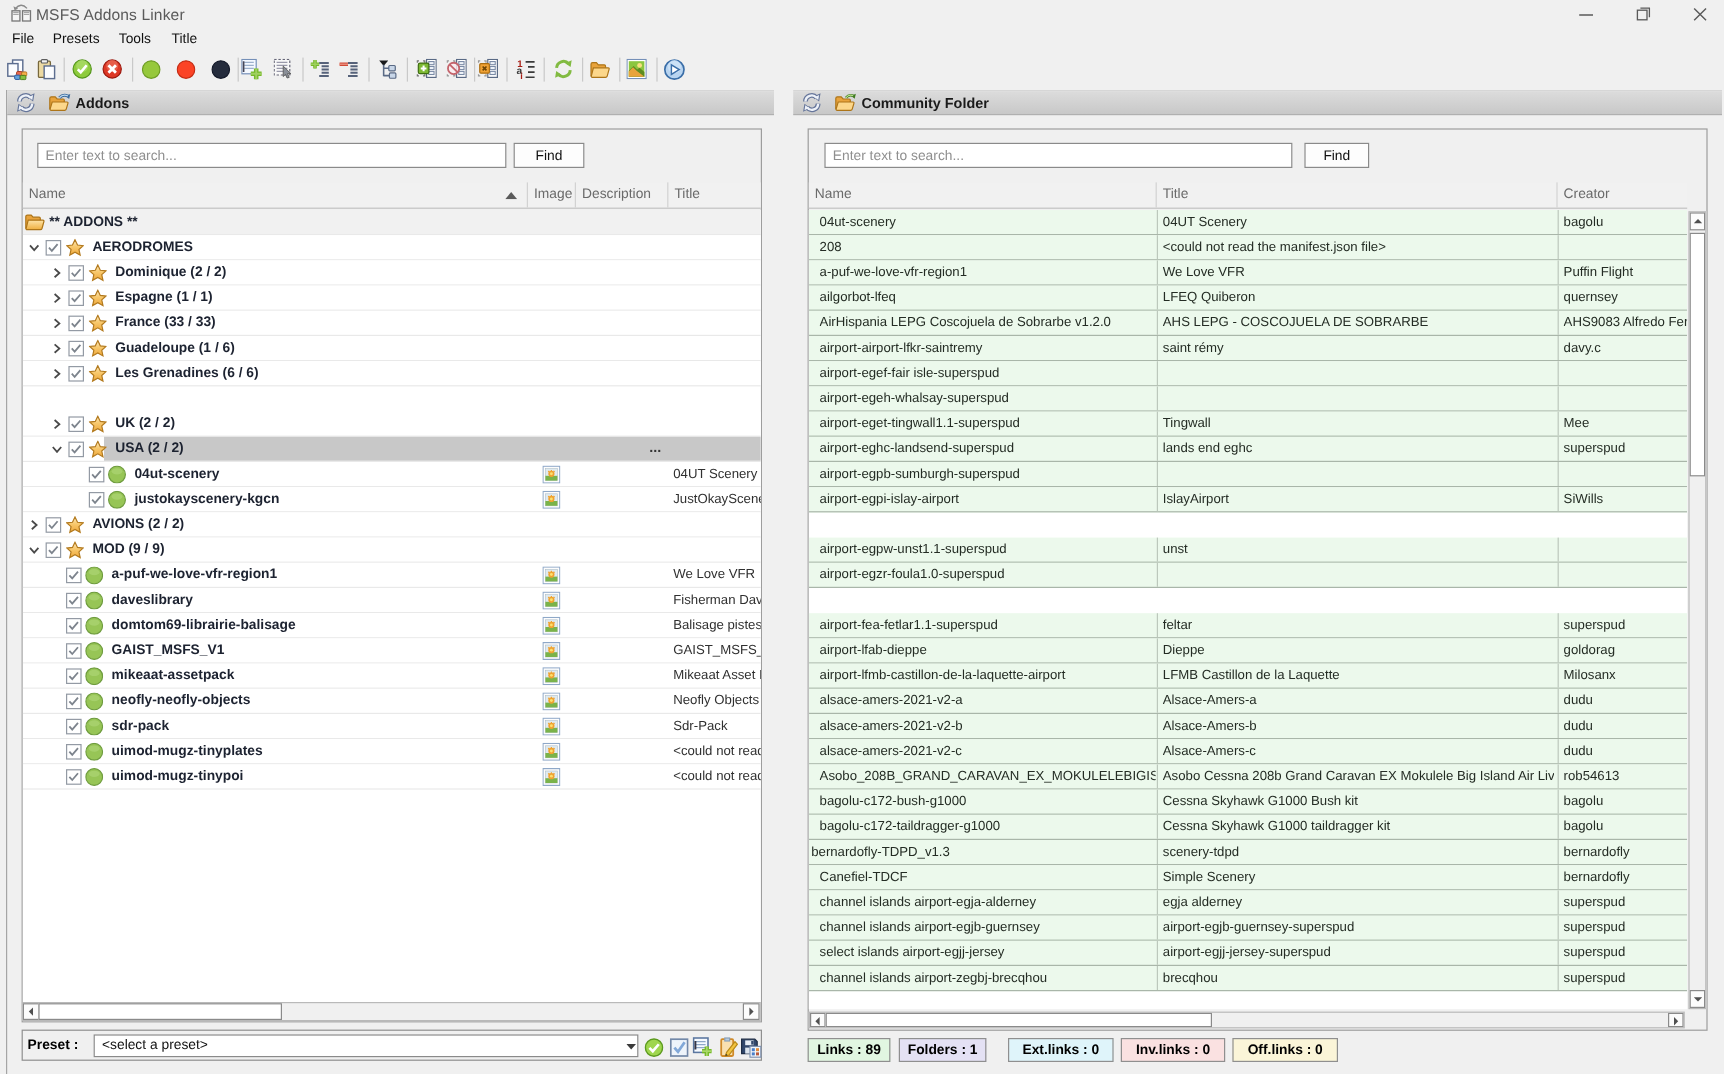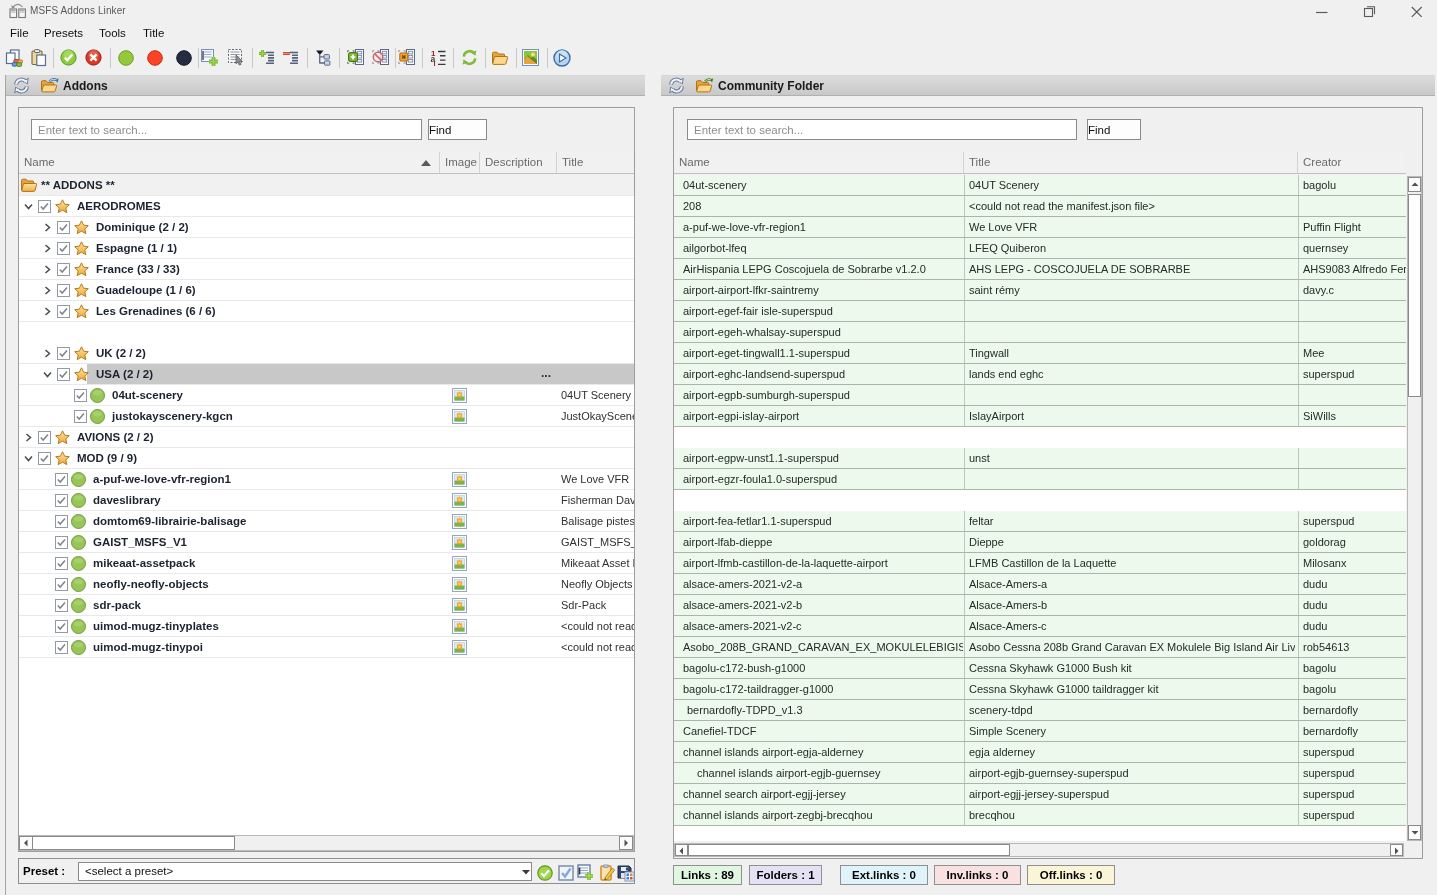--- a/index.html
+++ b/index.html
@@ -1,24 +1,24 @@
 <!DOCTYPE html>
 <html><head><meta charset="utf-8"><style>
 *{margin:0;padding:0;box-sizing:border-box}
 html,body{width:1437px;height:895px;overflow:hidden}
 body{font-family:"Liberation Sans",sans-serif;background:#f0f0f0;position:relative;font-size:12px;color:#000}
 .abs{position:absolute}
-#apptitle{left:30px;top:5px;color:#5a5a5a;font-size:10px;letter-spacing:0.1px}
+#apptitle{left:30px;top:5px;color:#5a5a5a;font-size:13px;letter-spacing:0.1px}
 .menu{position:absolute;top:27px;font-size:11.5px;color:#101010}
 .tsep{position:absolute;top:48px;width:1px;height:20px;background:#c9c9c9}
 .phdr{height:21px;background:linear-gradient(#dcdcdc,#c8c8c8);border-bottom:1px solid #b0b0b0;border-top:1px solid #d6d6d6}
 .ptitle{position:absolute;top:4px;font-weight:bold;font-size:12px;color:#1a1a1a}
 .gbox{position:absolute;border:1px solid #9d9d9d;background:#f0f0f0}
 .sinput{position:absolute;background:#fff;border:1px solid #8a8a8a;color:#8f8f8f;font-size:11.5px;padding-top:4px;padding-left:6px}
-.findbtn{position:absolute;background:#fdfdfd;border:1px solid #8a8a8a;font-size:11.5px;color:#101010;padding-top:4px}
+.findbtn{position:absolute;background:#fdfdfd;border:1px solid #8a8a8a;text-align:center;font-size:11.5px;color:#101010;padding-top:4px}
 .thead{position:absolute;background:#f1f1f1;border-bottom:1px solid #c2c2c2;color:#6a6a6a;font-size:11.5px}
 .thc{position:absolute;top:0;bottom:0;border-right:1px solid #d2d2d2;padding:4px 0 0 5px;overflow:hidden}
 #tree{position:absolute;background:#fff;overflow:hidden}
 .trow{position:absolute;left:0;right:0;height:21px;border-bottom:1px solid #e9e9e9;background:#fff}
 .trow.sel{background:linear-gradient(to right,#fff 68px,#c8c8c8 68px)}
 .tname{position:absolute;top:4px;font-weight:bold;color:#1c2230;font-size:11.5px;white-space:nowrap}
 .ttitle{position:absolute;left:542px;top:4px;color:#303030;font-size:11px;font-weight:normal;white-space:nowrap}
 .chev{position:absolute;top:5px}
 .cbx{position:absolute;top:4px;width:13px;height:13px;background:#fff;border:1px solid #939aa4}
 .star{position:absolute;top:2px}
@@ -875,49 +875,49 @@
         <div class="vline" style="left:624px"></div>
       </div>
       <div class="rrow" style="top:504px">
         <div class="rcell" style="left:9px;width:280px">bagolu-c172-taildragger-g1000</div>
         <div class="rcell" style="left:295px;width:326px">Cessna Skyhawk G1000 taildragger kit</div>
         <div class="rcell" style="left:629px;width:103px">bagolu</div>
         <div class="vline" style="left:290px"></div>
         <div class="vline" style="left:624px"></div>
       </div>
       <div class="rrow" style="top:525px">
-        <div class="rcell" style="left:13px;width:224px">bernardofly-TDPD_v1.3</div>
+        <div class="rcell" style="left:2px;width:224px">bernardofly-TDPD_v1.3</div>
         <div class="rcell" style="left:295px;width:326px">scenery-tdpd</div>
         <div class="rcell" style="left:629px;width:103px">bernardofly</div>
         <div class="vline" style="left:290px"></div>
         <div class="vline" style="left:624px"></div>
       </div>
       <div class="rrow" style="top:546px">
         <div class="rcell" style="left:9px;width:280px">Canefiel-TDCF</div>
         <div class="rcell" style="left:295px;width:326px">Simple Scenery</div>
         <div class="rcell" style="left:629px;width:103px">bernardofly</div>
         <div class="vline" style="left:290px"></div>
         <div class="vline" style="left:624px"></div>
       </div>
       <div class="rrow" style="top:567px">
         <div class="rcell" style="left:9px;width:280px">channel islands airport-egja-alderney</div>
         <div class="rcell" style="left:295px;width:326px">egja alderney</div>
         <div class="rcell" style="left:629px;width:103px">superspud</div>
         <div class="vline" style="left:290px"></div>
         <div class="vline" style="left:624px"></div>
       </div>
       <div class="rrow" style="top:588px">
-        <div class="rcell" style="left:23px;width:280px">channel islands airport-egjb-guernsey</div>
+        <div class="rcell" style="left:9px;width:280px">channel islands airport-egjb-guernsey</div>
         <div class="rcell" style="left:295px;width:326px">airport-egjb-guernsey-superspud</div>
         <div class="rcell" style="left:629px;width:103px">superspud</div>
         <div class="vline" style="left:290px"></div>
         <div class="vline" style="left:624px"></div>
       </div>
       <div class="rrow" style="top:609px">
-        <div class="rcell" style="left:9px;width:280px">channel search airport-egjj-jersey</div>
+        <div class="rcell" style="left:9px;width:280px">select islands airport-egjj-jersey</div>
         <div class="rcell" style="left:295px;width:326px">airport-egjj-jersey-superspud</div>
         <div class="rcell" style="left:629px;width:103px">superspud</div>
         <div class="vline" style="left:290px"></div>
         <div class="vline" style="left:624px"></div>
       </div>
       <div class="rrow" style="top:630px">
         <div class="rcell" style="left:9px;width:280px">channel islands airport-zegbj-brecqhou</div>
         <div class="rcell" style="left:295px;width:326px">brecqhou</div>
         <div class="rcell" style="left:629px;width:103px">superspud</div>
         <div class="vline" style="left:290px"></div>

